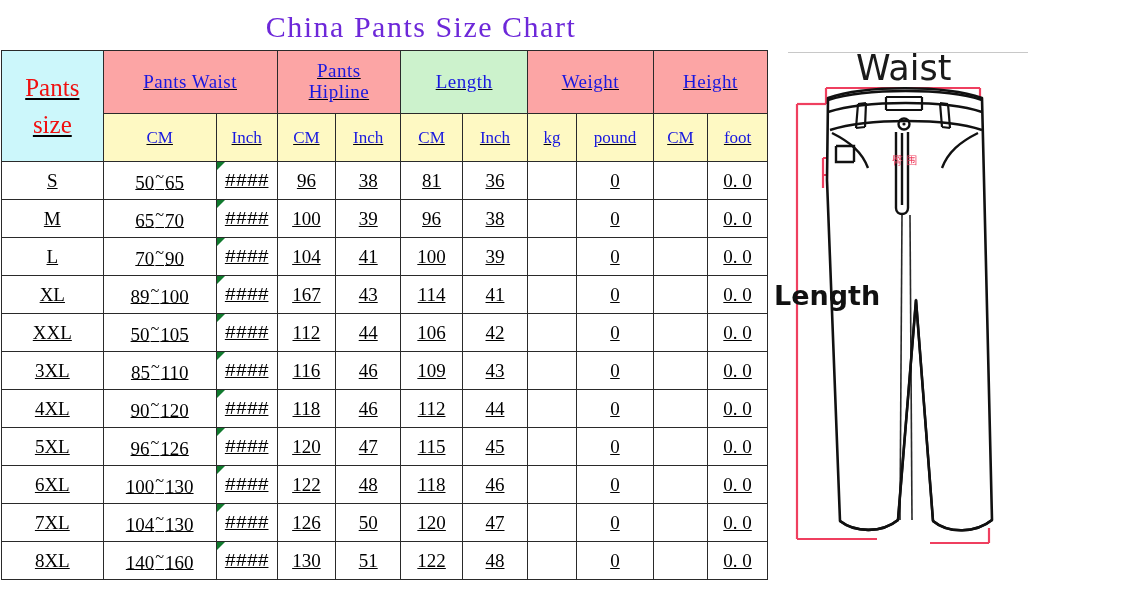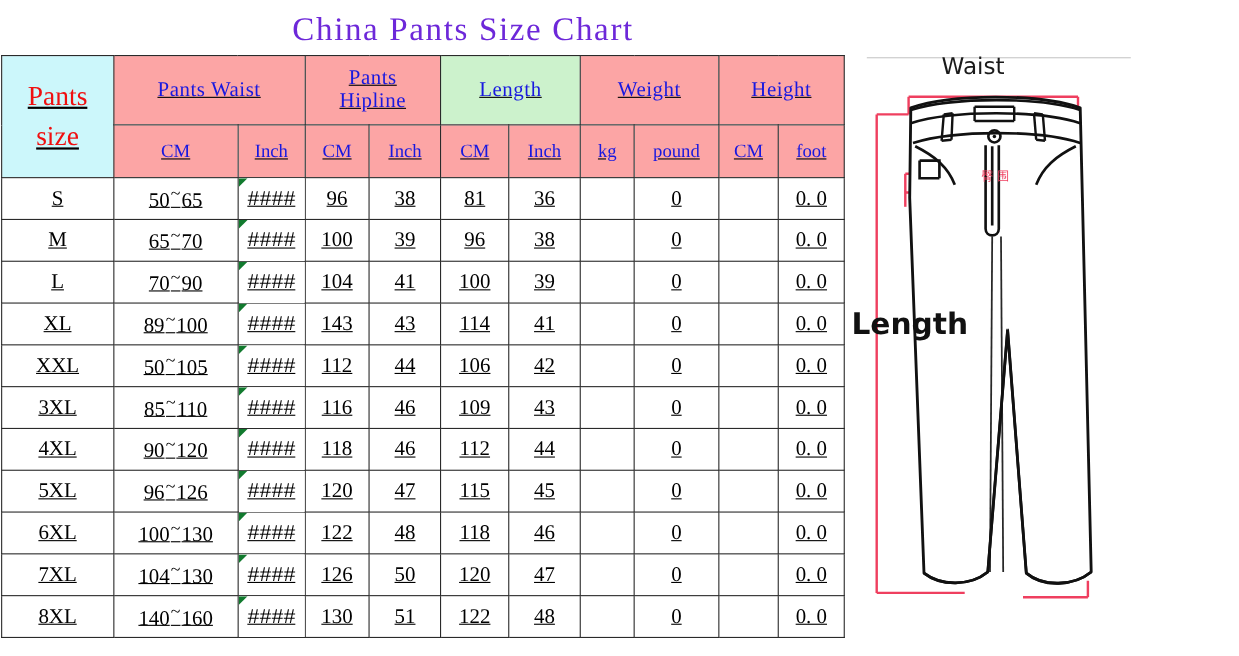--- a/index.html
+++ b/index.html
@@ -60,21 +60,21 @@
     background: #fca5a5;
     color: #1818e0;
     font-size: 19px;
     height: 62px;
     letter-spacing: 0.5px;
   }
   .hdr-top.green { background: #ccf2cc; }
   .hdr-top .two-line { line-height: 1.08; }
 
   .hdr-sub {
-    background: #fca5a5;
+    background: #fef9c3;
     color: #1818e0;
     font-size: 17px;
     height: 47px;
   }
 
   .size-head {
     background: #ccf7fb;
     color: #f01010;
     font-size: 25px;
     line-height: 1.5;
@@ -138,21 +138,21 @@
     position: absolute;
     left: 18px; top: 52px;
     width: 240px;
     height: 1px;
     background: #c8c8c8;
   }
   #waist-label {
     position: absolute;
     left: 86px; top: 48px;
     font-family: "DejaVu Sans", "Liberation Sans", sans-serif;
-    font-size: 21px;
+    font-size: 35px;
     color: #1a1a1a;
     letter-spacing: 0px;
   }
   #length-label {
     position: absolute;
     left: 4px; top: 280px;
     font-family: "DejaVu Sans", "Liberation Sans", sans-serif;
     font-size: 27px;
     font-weight: bold;
     color: #111111;
@@ -259,21 +259,21 @@
           <td>39</td>
           <td></td>
           <td>0</td>
           <td></td>
           <td>0. 0</td>
         </tr>
         <tr>
           <td class="size-cell">XL</td>
           <td class="waist-range"><span>89</span><span class="tilde">~</span><span>100</span></td>
           <td class="mono-hash flagged">####</td>
-          <td>143</td>
+          <td>167</td>
           <td>43</td>
           <td>114</td>
           <td>41</td>
           <td></td>
           <td>0</td>
           <td></td>
           <td>0. 0</td>
         </tr>
         <tr>
           <td class="size-cell">XXL</td>

